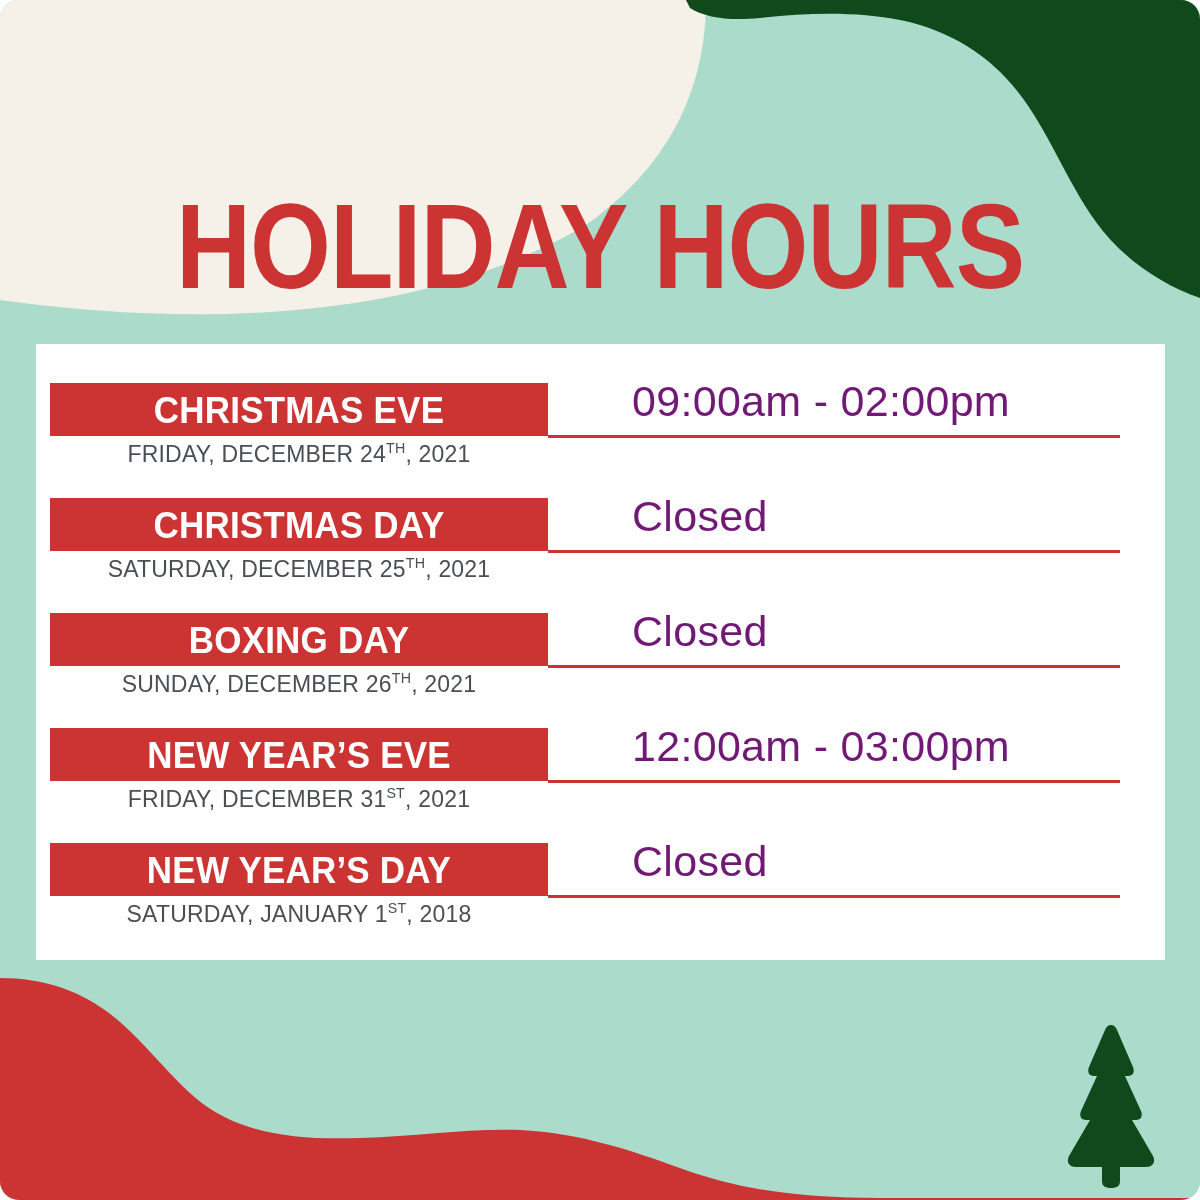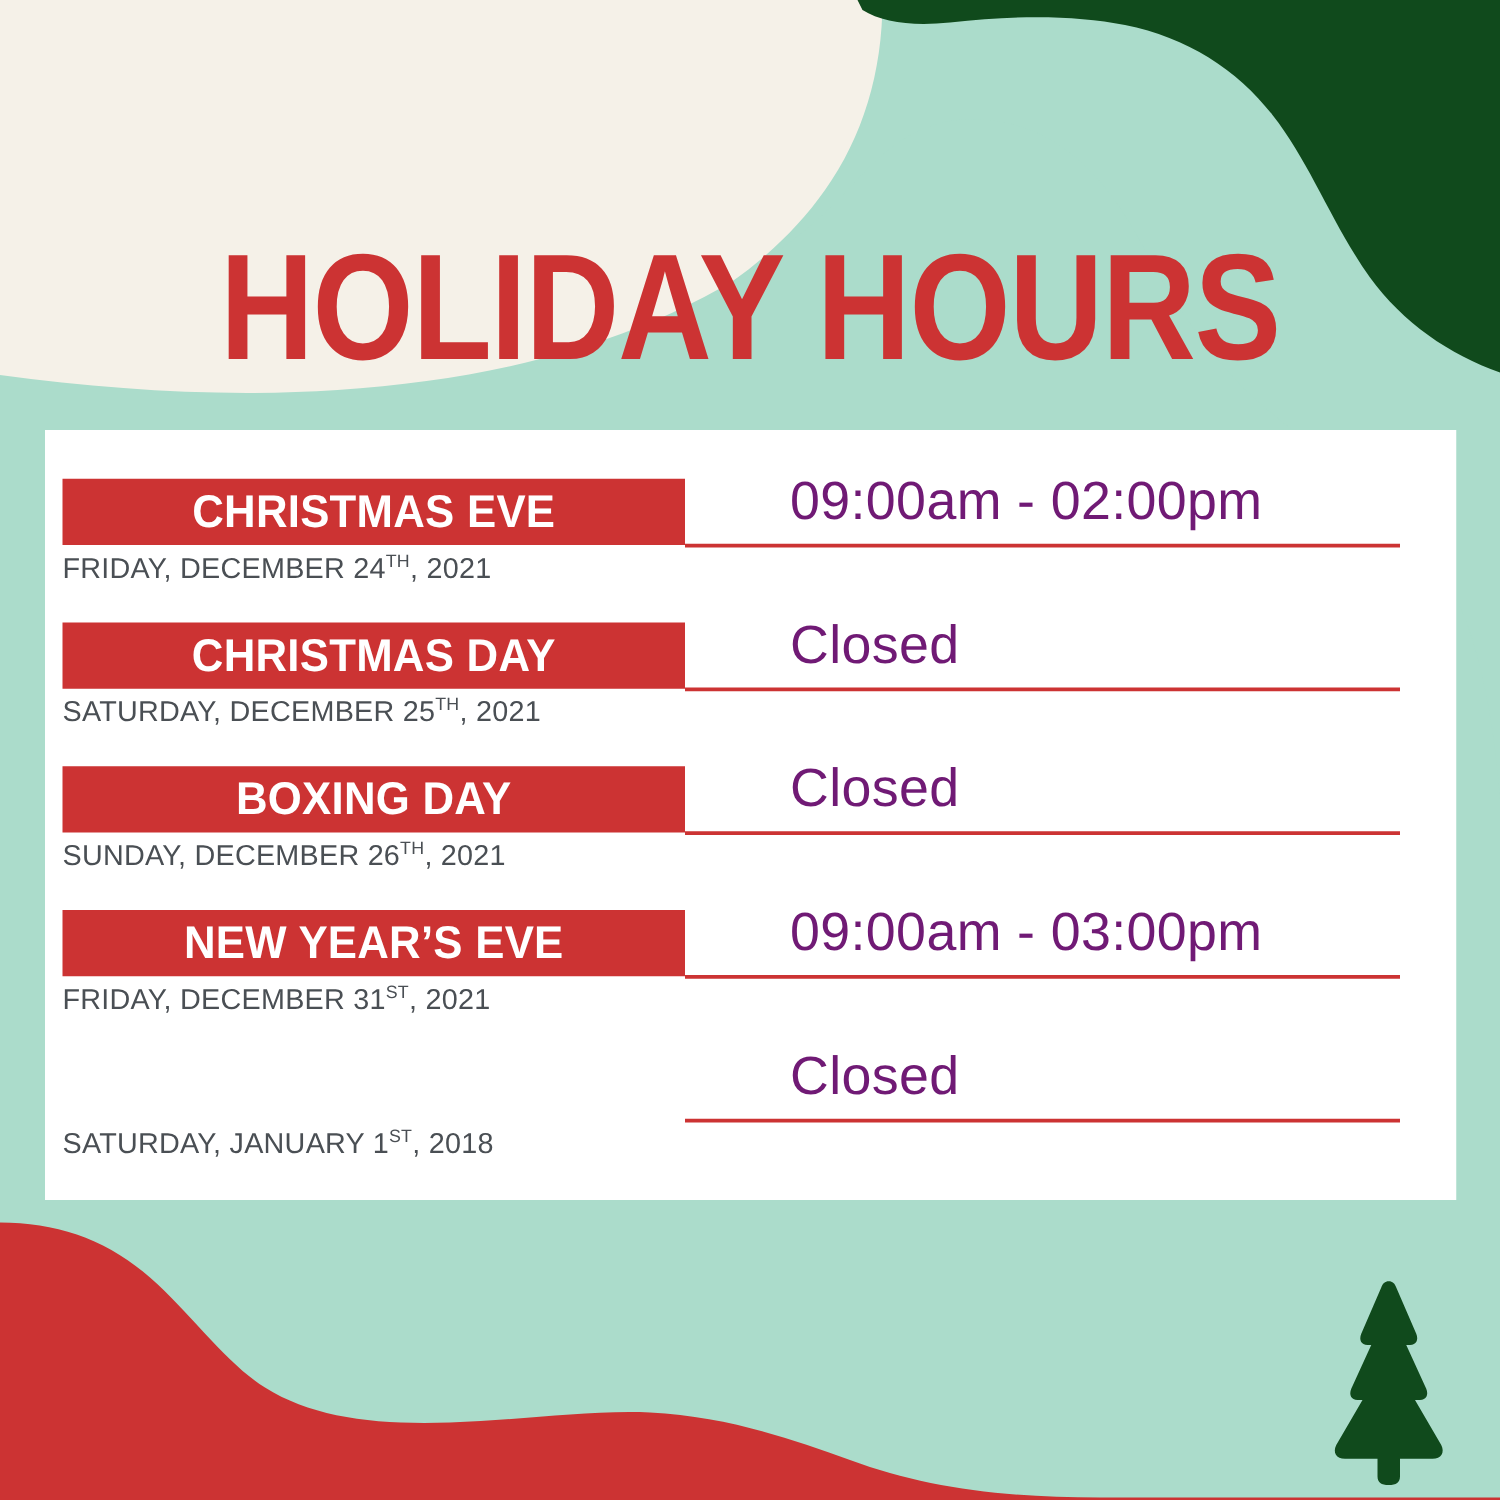--- a/index.html
+++ b/index.html
@@ -8,20 +8,21 @@
     background: #ffffff;
   }
 
   #poster {
     position: relative;
     width: 1200px;
     height: 1200px;
     overflow: hidden;
     background: #ABDCCB;
     font-family: "Liberation Sans", sans-serif;
+    border-radius: 19px;
   }
 
   
   .bg-layer {
     position: absolute;
     left: 0;
     top: 0;
     width: 1200px;
     height: 1200px;
   }
@@ -88,21 +89,21 @@
     white-space: nowrap;
     transform: scaleY(1.05);
   }
 
   
   .date-line {
     position: absolute;
     left: 14px;
     top: 97px;
     width: 498px;
-    text-align: left;
+    text-align: center;
     color: #4A4F54;
     font-family: "Liberation Sans", sans-serif;
     font-size: 23px;
     line-height: 27px;
     letter-spacing: 0.2px;
     white-space: nowrap;
   }
   .date-line sup {
     font-size: 0.62em;
     vertical-align: super;
@@ -194,25 +195,28 @@
       <div class="date-line"><span>SUNDAY, DECEMBER 26</span><sup>TH</sup><span>, 2021</span></div>
       <div class="hours-value">Closed</div>
       <div class="hours-underline"></div>
     </div>
 
     <div class="hours-row r3">
       <div class="label-chip">
         <span class="label-chip-text">NEW YEAR’S EVE</span>
       </div>
       <div class="date-line"><span>FRIDAY, DECEMBER 31</span><sup>ST</sup><span>, 2021</span></div>
-      <div class="hours-value">09:00am - 03:00pm</div>
+      <div class="hours-value">12:00am - 03:00pm</div>
       <div class="hours-underline"></div>
     </div>
 
     <div class="hours-row r4">
+      <div class="label-chip">
+        <span class="label-chip-text">NEW YEAR’S DAY</span>
+      </div>
       <div class="date-line"><span>SATURDAY, JANUARY 1</span><sup>ST</sup><span>, 2018</span></div>
       <div class="hours-value">Closed</div>
       <div class="hours-underline"></div>
     </div>
 
   </div>
 
   <svg class="tree-icon" viewBox="0 0 96 166">
     <path fill="#104A1C" d="M48 2
              C 51 2 53 4 54 7

